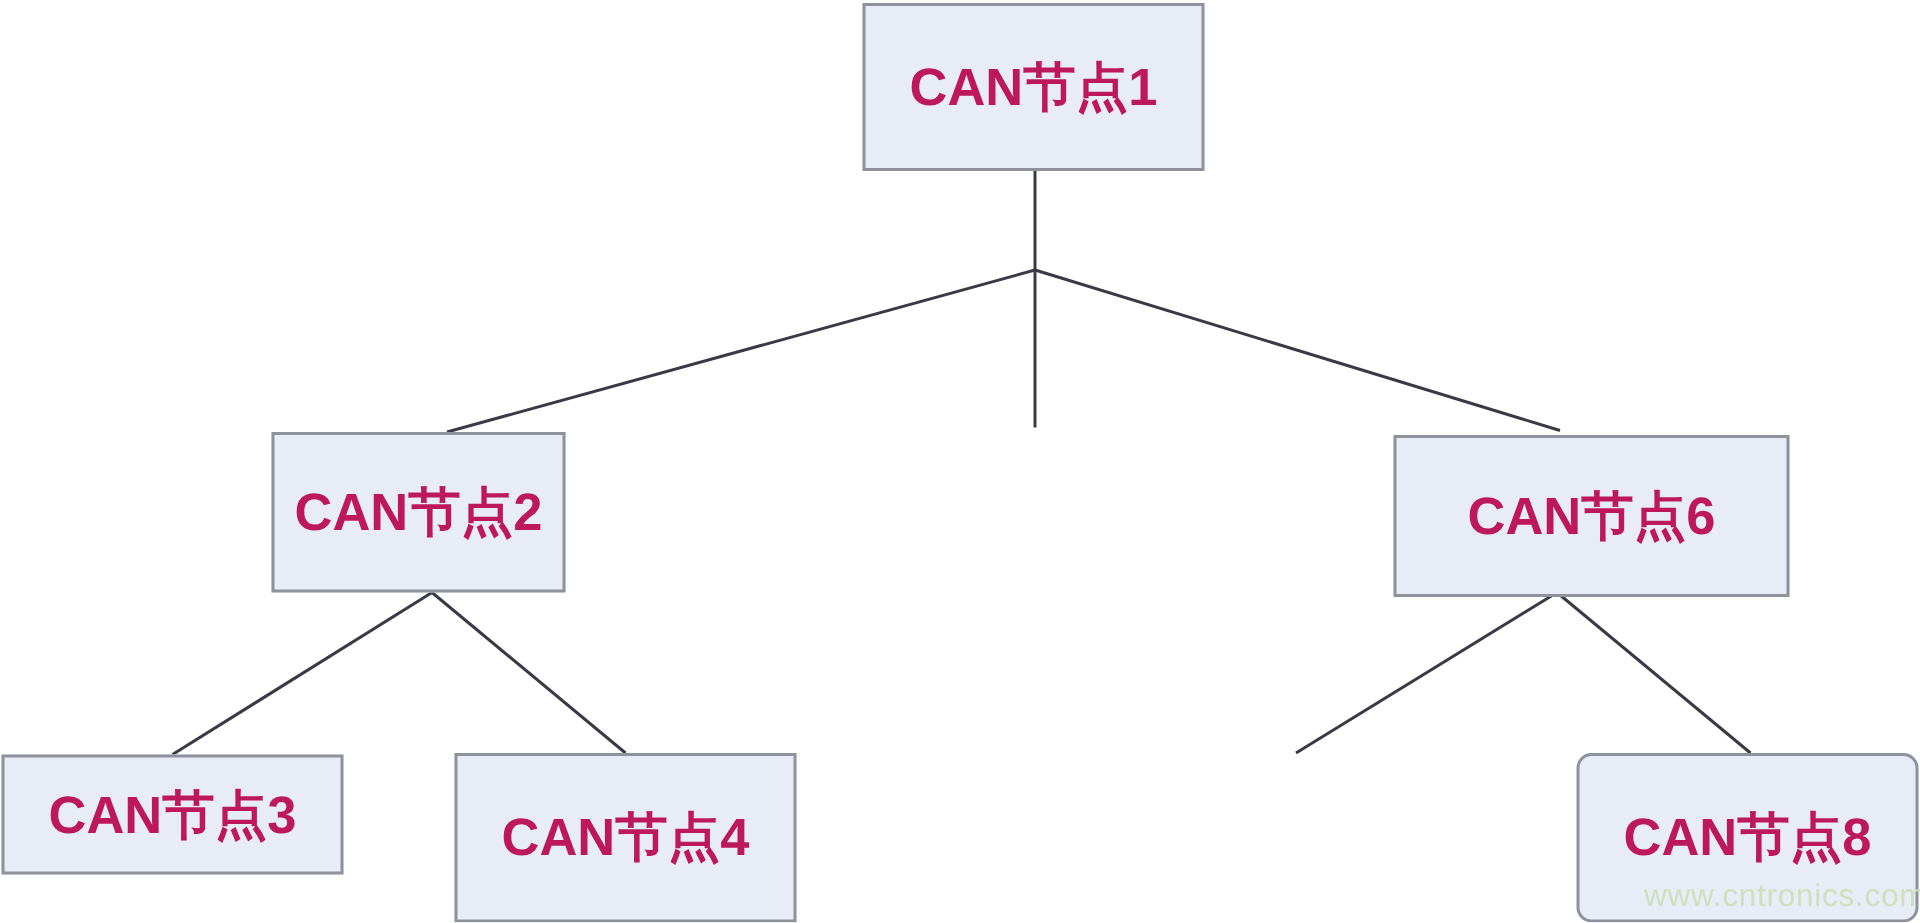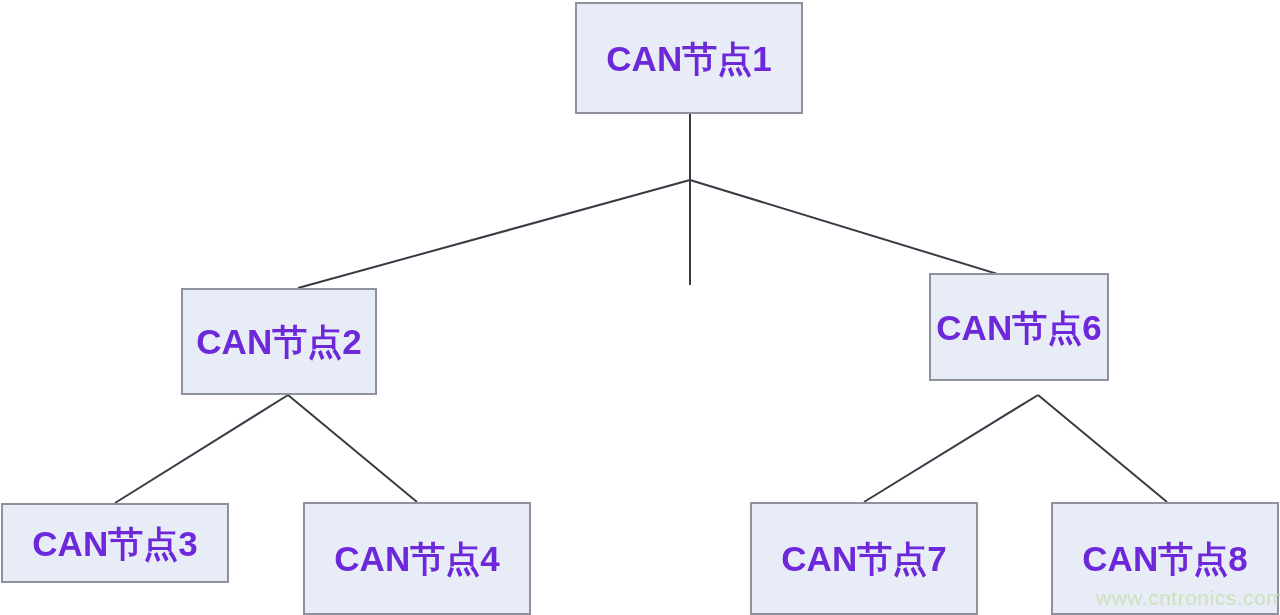--- a/index.html
+++ b/index.html
@@ -29,21 +29,21 @@
     background: #e7ecf6;
     border: 2px solid #8e929c;
     display: flex;
     align-items: center;
     justify-content: center;
     z-index: 2;
   }
   .node-label {
     font-size: 35px;
     font-weight: bold;
-    color: #6d28d9;
+    color: #be185d;
     letter-spacing: 0px;
     white-space: nowrap;
     line-height: 1;
   }
   .watermark {
     position: absolute;
     z-index: 3;
     font-size: 21px;
     color: #cfe0bc;
     white-space: nowrap;
@@ -69,35 +69,32 @@
 
   <div class="node" style="left: 575px; top: 2px; width: 228px; height: 112px; background: rgb(231, 236, 246); border-color: rgb(142, 146, 156);">
     <span class="node-label">CAN节点1</span>
   </div>
 
   <div class="node" style="left: 181px; top: 288px; width: 196px; height: 107px; background: rgb(231, 236, 246); border-color: rgb(142, 146, 156);">
     <span class="node-label">CAN节点2</span>
   </div>
 
 
-  <div class="node" style="left: 929px; top: 273px; width: 180px; height: 108px; background: rgb(231, 236, 246); border-color: rgb(142, 146, 156);">
+  <div class="node" style="left: 929px; top: 290px; width: 264px; height: 108px; background: rgb(231, 236, 246); border-color: rgb(142, 146, 156);">
     <span class="node-label">CAN节点6</span>
   </div>
 
   <div class="node" style="left: 1px; top: 503px; width: 228px; height: 80px; background: rgb(231, 236, 246); border-color: rgb(142, 146, 156);">
     <span class="node-label">CAN节点3</span>
   </div>
 
   <div class="node" style="left: 303px; top: 502px; width: 228px; height: 113px; background: rgb(231, 236, 246); border-color: rgb(142, 146, 156);">
     <span class="node-label">CAN节点4</span>
   </div>
 
-  <div class="node" style="left: 750px; top: 502px; width: 228px; height: 113px; background: rgb(231, 236, 246); border-color: rgb(142, 146, 156);">
-    <span class="node-label">CAN节点7</span>
-  </div>
 
-  <div class="node" style="left: 1051px; top: 502px; width: 228px; height: 113px; background: rgb(231, 236, 246); border-color: rgb(142, 146, 156);">
+  <div class="node" style="left: 1051px; top: 502px; width: 228px; height: 113px; background: rgb(231, 236, 246); border-color: rgb(142, 146, 156); border-radius: 10px;">
     <span class="node-label">CAN节点8</span>
   </div>
 
   <div class="watermark" style="left: 1096px; top: 586px; color: rgb(207, 224, 188);">www.cntronics.com</div>
 
 </div>
 
 </body></html>

